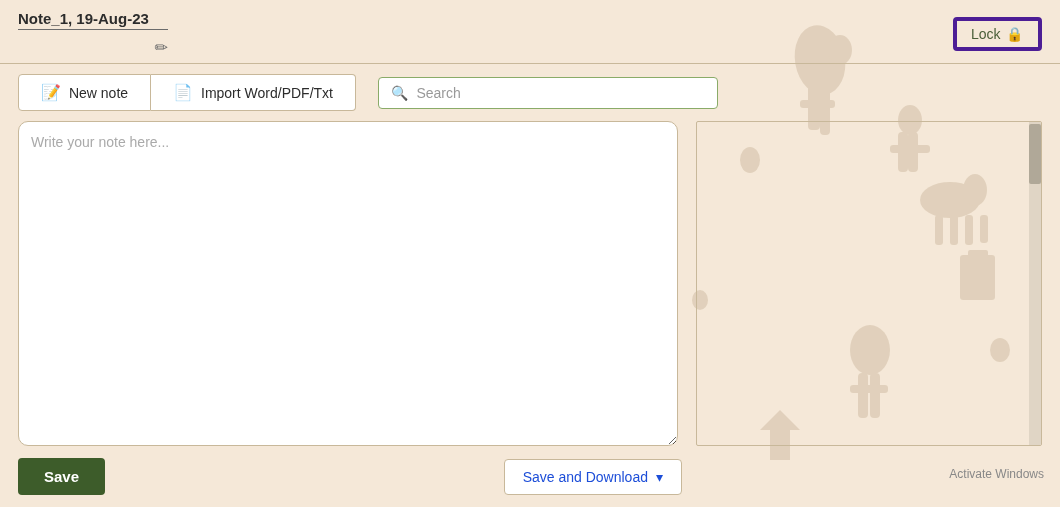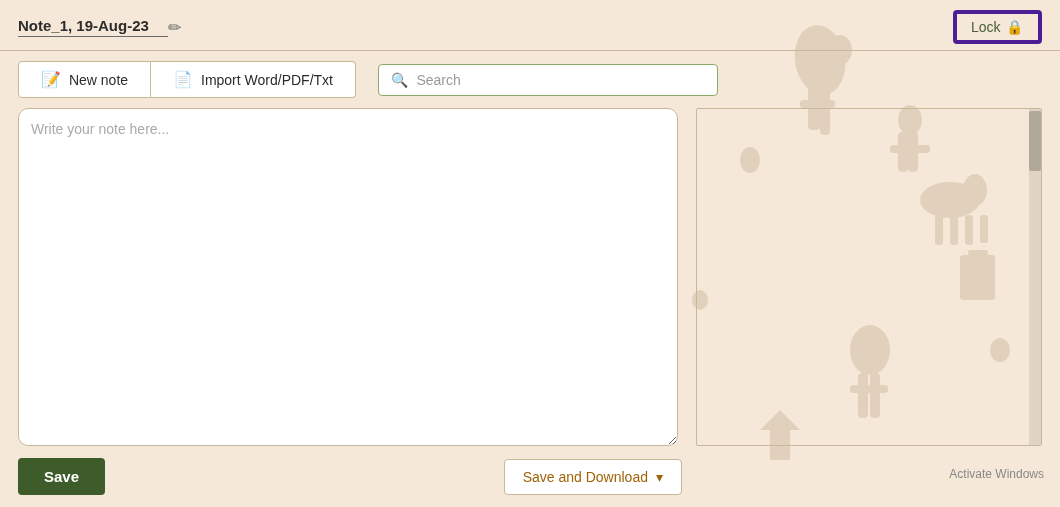--- a/index.html
+++ b/index.html
@@ -43,21 +43,22 @@
       display: flex;
       align-items: center;
       justify-content: space-between;
       padding: 10px 18px 6px 18px;
       border-bottom: 1px solid #c8b89a;
     }
 
     .header-left {
       display: flex;
       align-items: flex-end;
-      gap: 0;
+      gap: 8px;
+      flex-direction: column;
     }
 
     .note-title {
       font-size: 15px;
       font-weight: 600;
       color: #2c2c2c;
       border-bottom: 1.5px solid #6b6b6b;
       padding-bottom: 2px;
       min-width: 150px;
     }
@@ -224,21 +225,21 @@
 
     .save-download-btn {
       display: flex;
       align-items: center;
       gap: 8px;
       background: white;
       border: 1px solid #c8b89a;
       border-radius: 4px;
       padding: 9px 18px;
       font-size: 14px;
-      color: #a16207;
+      color: #1d4ed8;
       cursor: pointer;
       margin-left: auto;
       margin-right: 360px;
     }
 
     
     .activate-windows {
       position: absolute;
       bottom: 24px;
       right: 16px;

